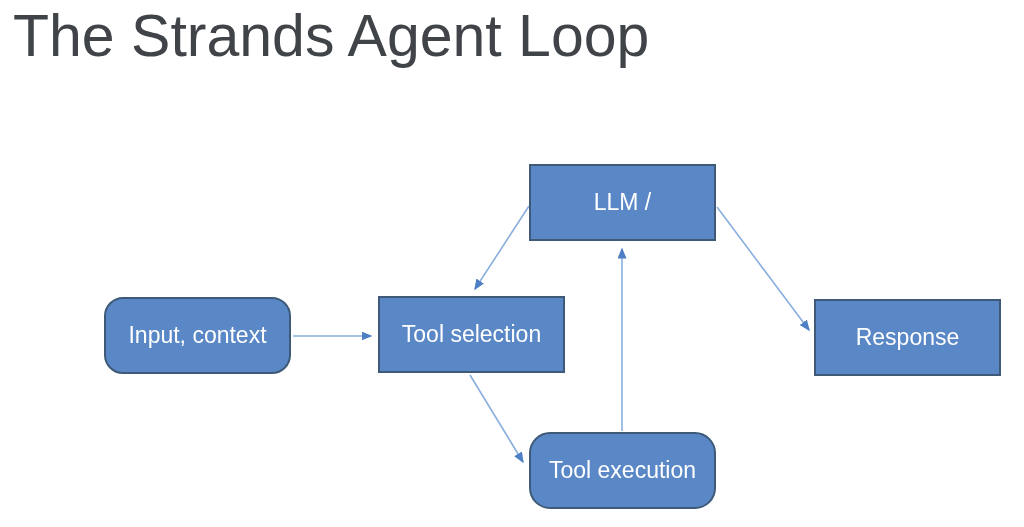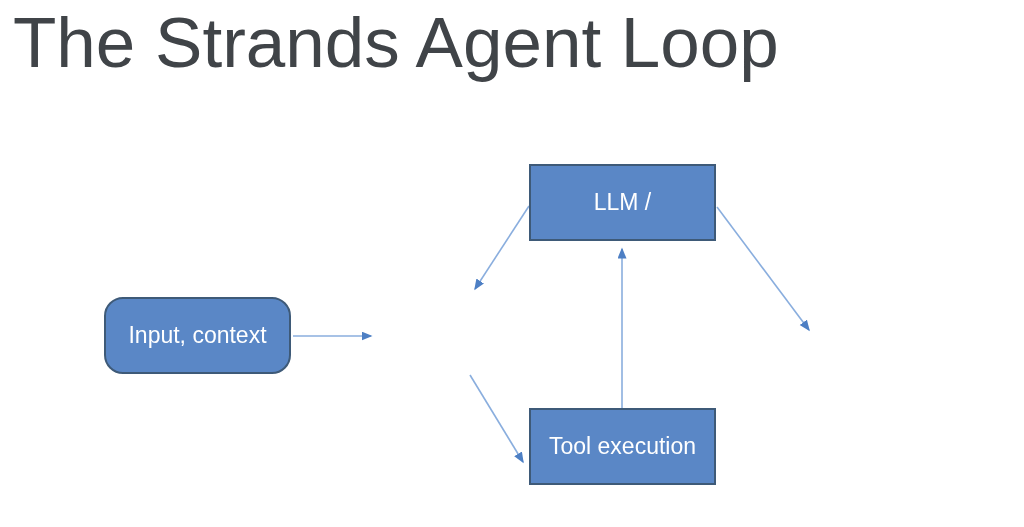--- a/index.html
+++ b/index.html
@@ -13,21 +13,21 @@
     width: 1024px;
     height: 527px;
     background: #ffffff;
     overflow: hidden;
   }
   .slide-title {
     position: absolute;
     left: 13px;
     top: 2px;
     margin: 0;
-    font-size: 71px;
+    font-size: 59px;
     font-weight: 400;
     letter-spacing: 0px;
     color: #404448;
     font-family: "Liberation Sans", sans-serif;
     white-space: nowrap;
   }
   .arrow-layer {
     position: absolute;
     left: 0;
     top: 0;
@@ -48,21 +48,21 @@
     align-items: center;
     justify-content: center;
     text-align: center;
     font-size: 23px;
     line-height: 1.35;
     font-family: "Liberation Sans", sans-serif;
   }
   .node-input         { left: 104px; top: 297px; border-radius: 19px; }
   .node-tool-selection{ left: 378px; top: 296px; }
   .node-llm           { left: 529px; top: 164px; }
-  .node-tool-execution{ left: 529px; top: 408px; }
+  .node-tool-execution{ left: 529px; top: 432px; border-radius: 21px; }
   .node-response      { left: 814px; top: 299px; }
 </style>
 </head>
 <body>
 
 <div class="page">
 
   <h1 class="slide-title">The Strands Agent Loop</h1>
 
   <svg class="arrow-layer" viewBox="0 0 1024 527" xmlns="http://www.w3.org/2000/svg">
@@ -75,23 +75,29 @@
     <line x1="529" y1="206" x2="475" y2="289" stroke="#8aaede" stroke-width="1.6" marker-end="url(#ah)"></line>
     <line x1="717" y1="207" x2="809" y2="330" stroke="#8aaede" stroke-width="1.6" marker-end="url(#ah)"></line>
     <line x1="470" y1="375" x2="523" y2="462" stroke="#8aaede" stroke-width="1.6" marker-end="url(#ah)"></line>
     <line x1="622" y1="431" x2="622" y2="249" stroke="#8aaede" stroke-width="1.6" marker-end="url(#ah)"></line>
   </svg>
 
   <div class="node node-input">
     <span>Input, context</span>
   </div>
 
+  <div class="node node-tool-selection">
+    <span>Tool selection</span>
+  </div>
 
   <div class="node node-llm">
     <span>LLM /</span>
   </div>
 
   <div class="node node-tool-execution">
     <span>Tool execution</span>
   </div>
 
+  <div class="node node-response">
+    <span>Response</span>
+  </div>
 
 </div>
 
 </body></html>

